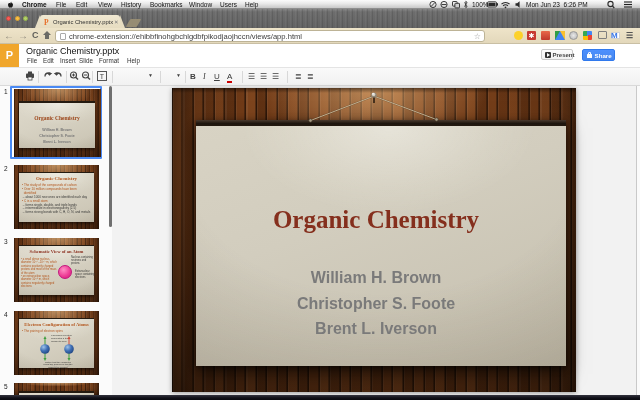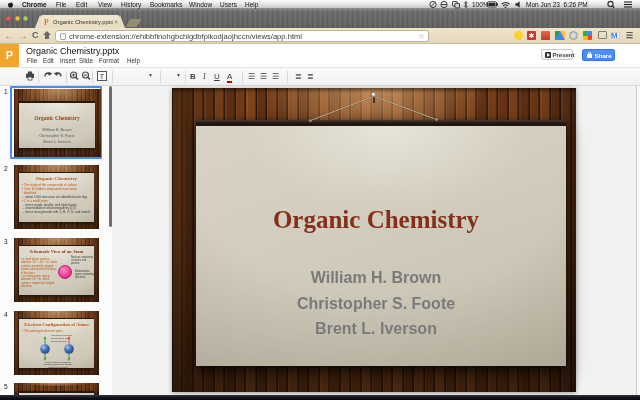--- a/index.html
+++ b/index.html
@@ -28,21 +28,21 @@
   #tab:before { content:""; position:absolute; left:-5px; bottom:0; width:0; height:0;
     border-left:5px solid transparent; border-bottom:13px solid #e8dfc6; }
   #tab:after { content:""; position:absolute; right:-5px; bottom:0; width:0; height:0;
     border-right:5px solid transparent; border-bottom:13px solid #e6dcc0; }
   #newtab { position:absolute; left:128px; top:9.5px; width:11px; height:8px;
     background:#998e74; transform:skewX(-30deg); border-radius:1px; opacity:.95; }
 
   
   #addrbar { left:0; top:28px; width:640px; height:16px;
     background:linear-gradient(#eee4c9,#e3d8bb); border-bottom:1px solid #c9bfa4; }
-  #urlbox { position:absolute; left:55px; top:2px; width:374px; height:11.5px;
+  #urlbox { position:absolute; left:55px; top:2px; width:430px; height:11.5px;
     background:#fff; border:1px solid #bdb396; border-radius:3px;
     font-size:7.6px; color:#3c3c3c; line-height:10px; }
 
   
   #apphead { left:0; top:44px; width:640px; height:23px; background:#fff; }
   #plogo { position:absolute; left:0; top:0; width:19px; height:23px; background:#f0a62c;
     color:#fff; font-size:11px; font-weight:bold; text-align:center; line-height:22px; }
   #doctitle { position:absolute; left:26px; top:2px; font-size:9px; color:#111; }
   #appmenus { position:absolute; left:27px; top:12.5px; font-size:6.3px; color:#333; }
   #appmenus span { margin-right:0; position:absolute; top:0; }

